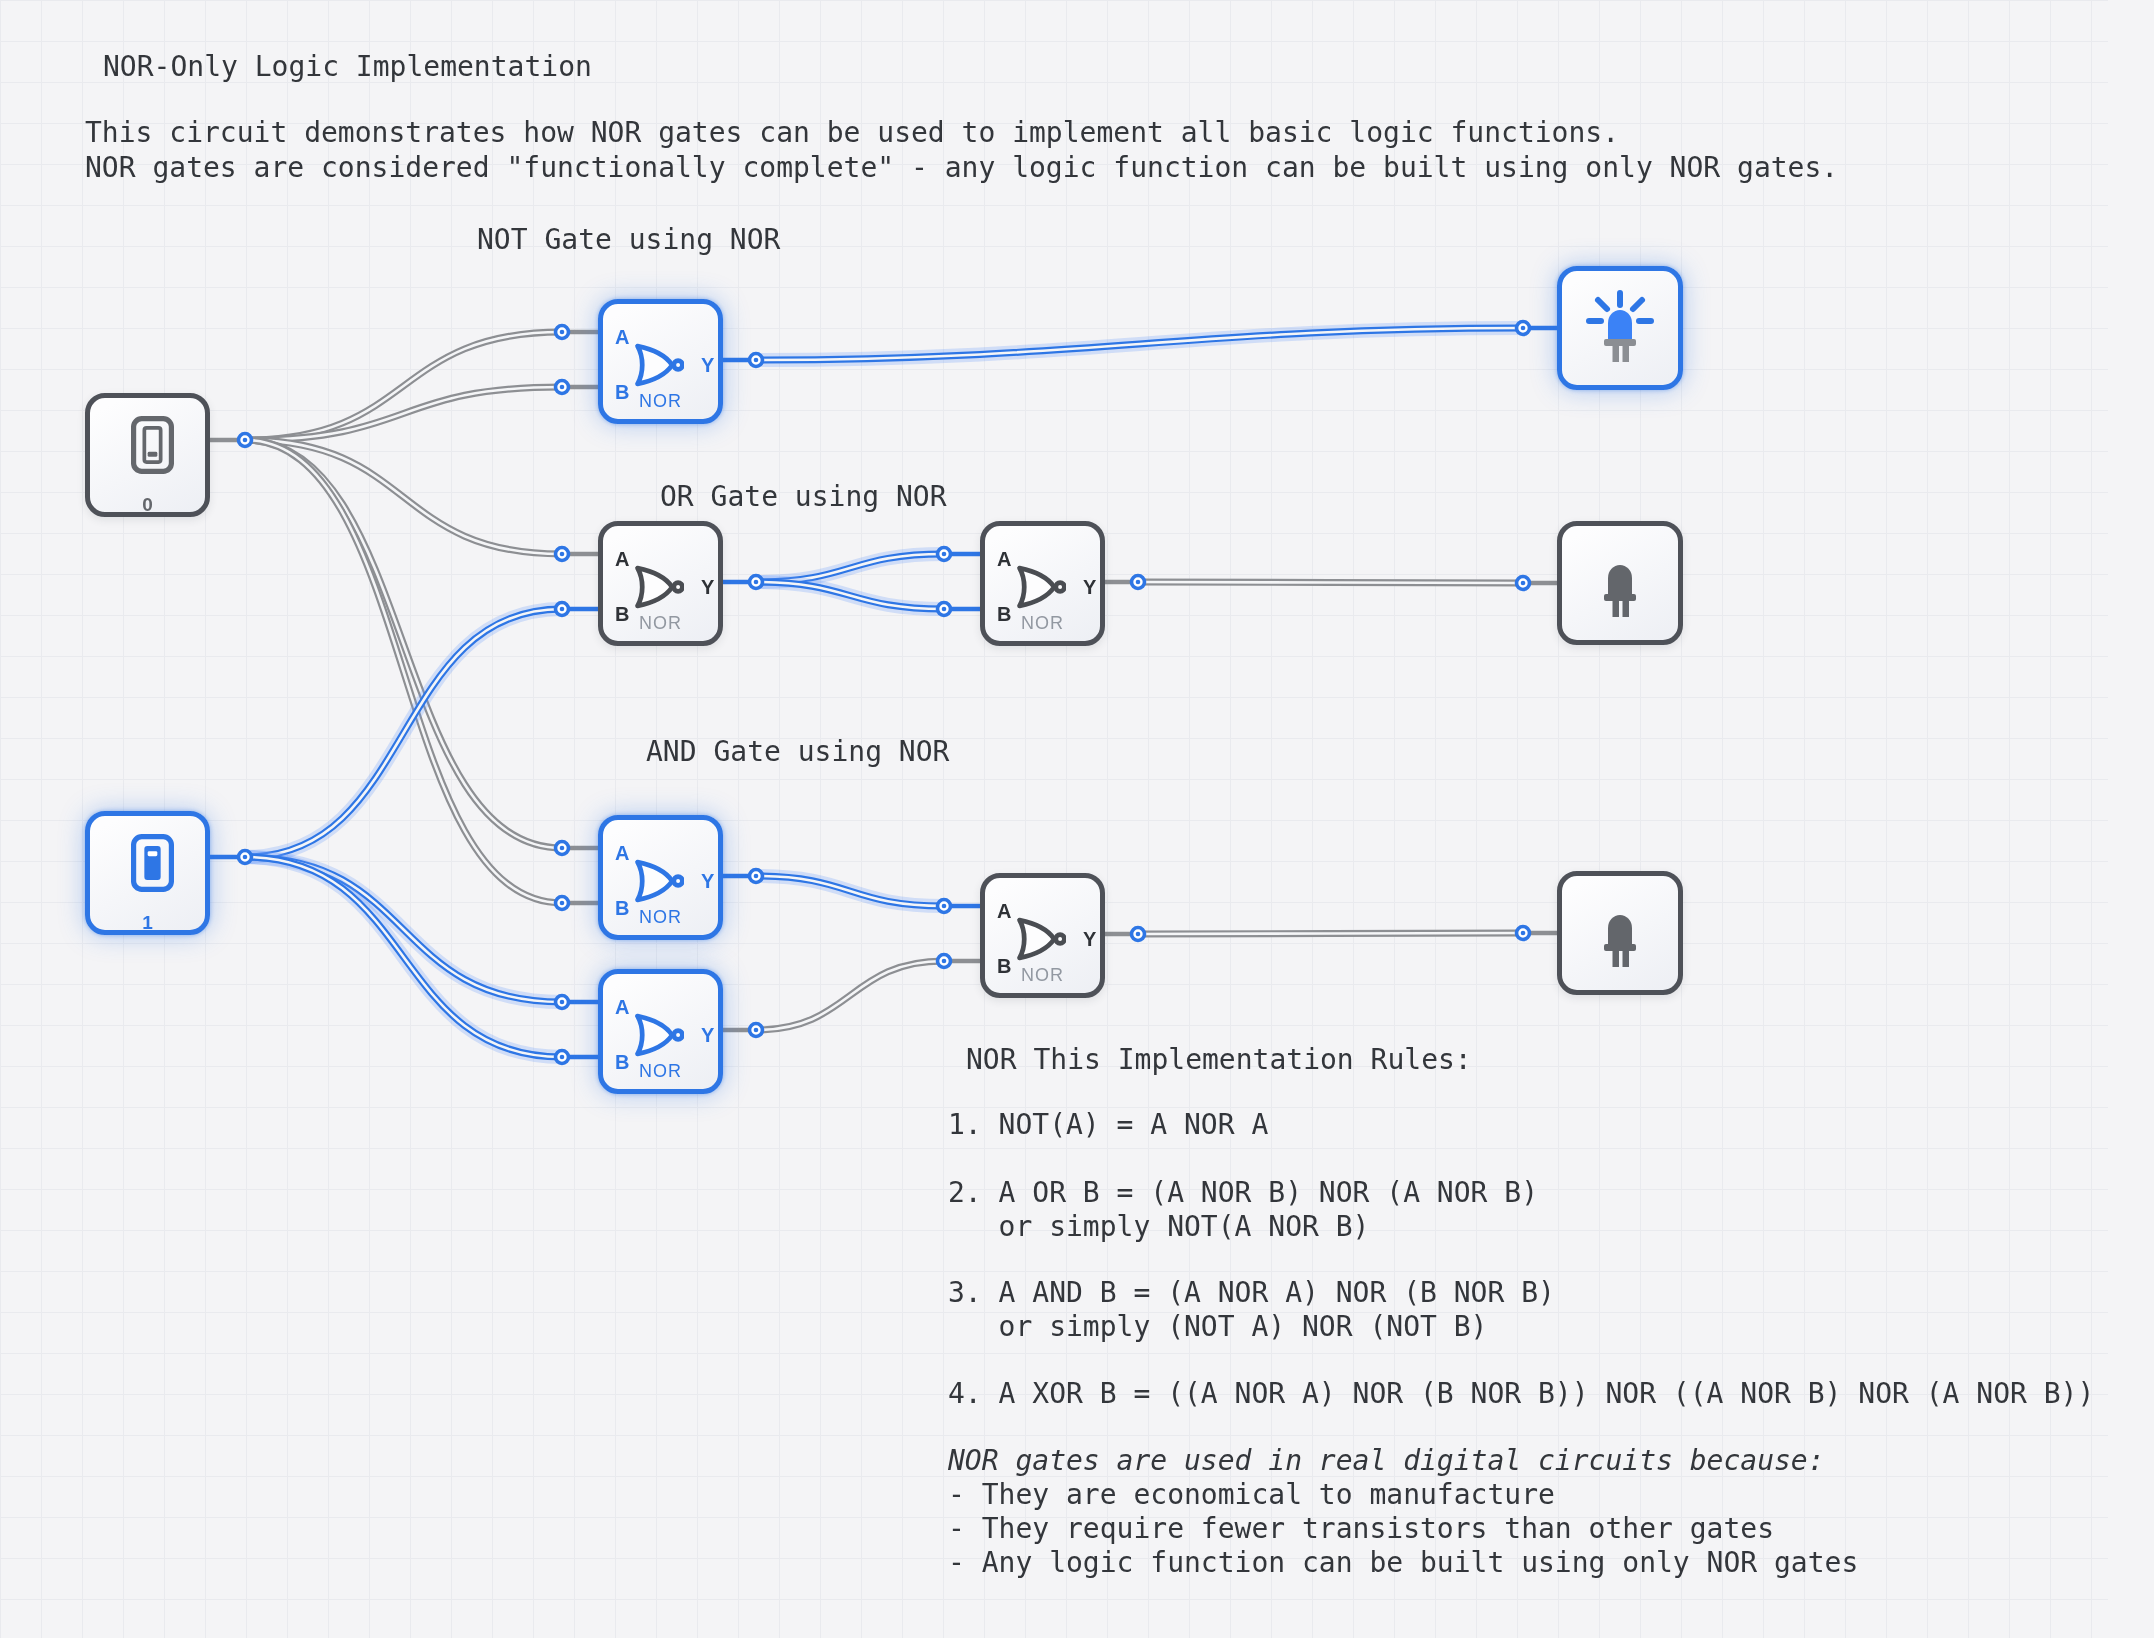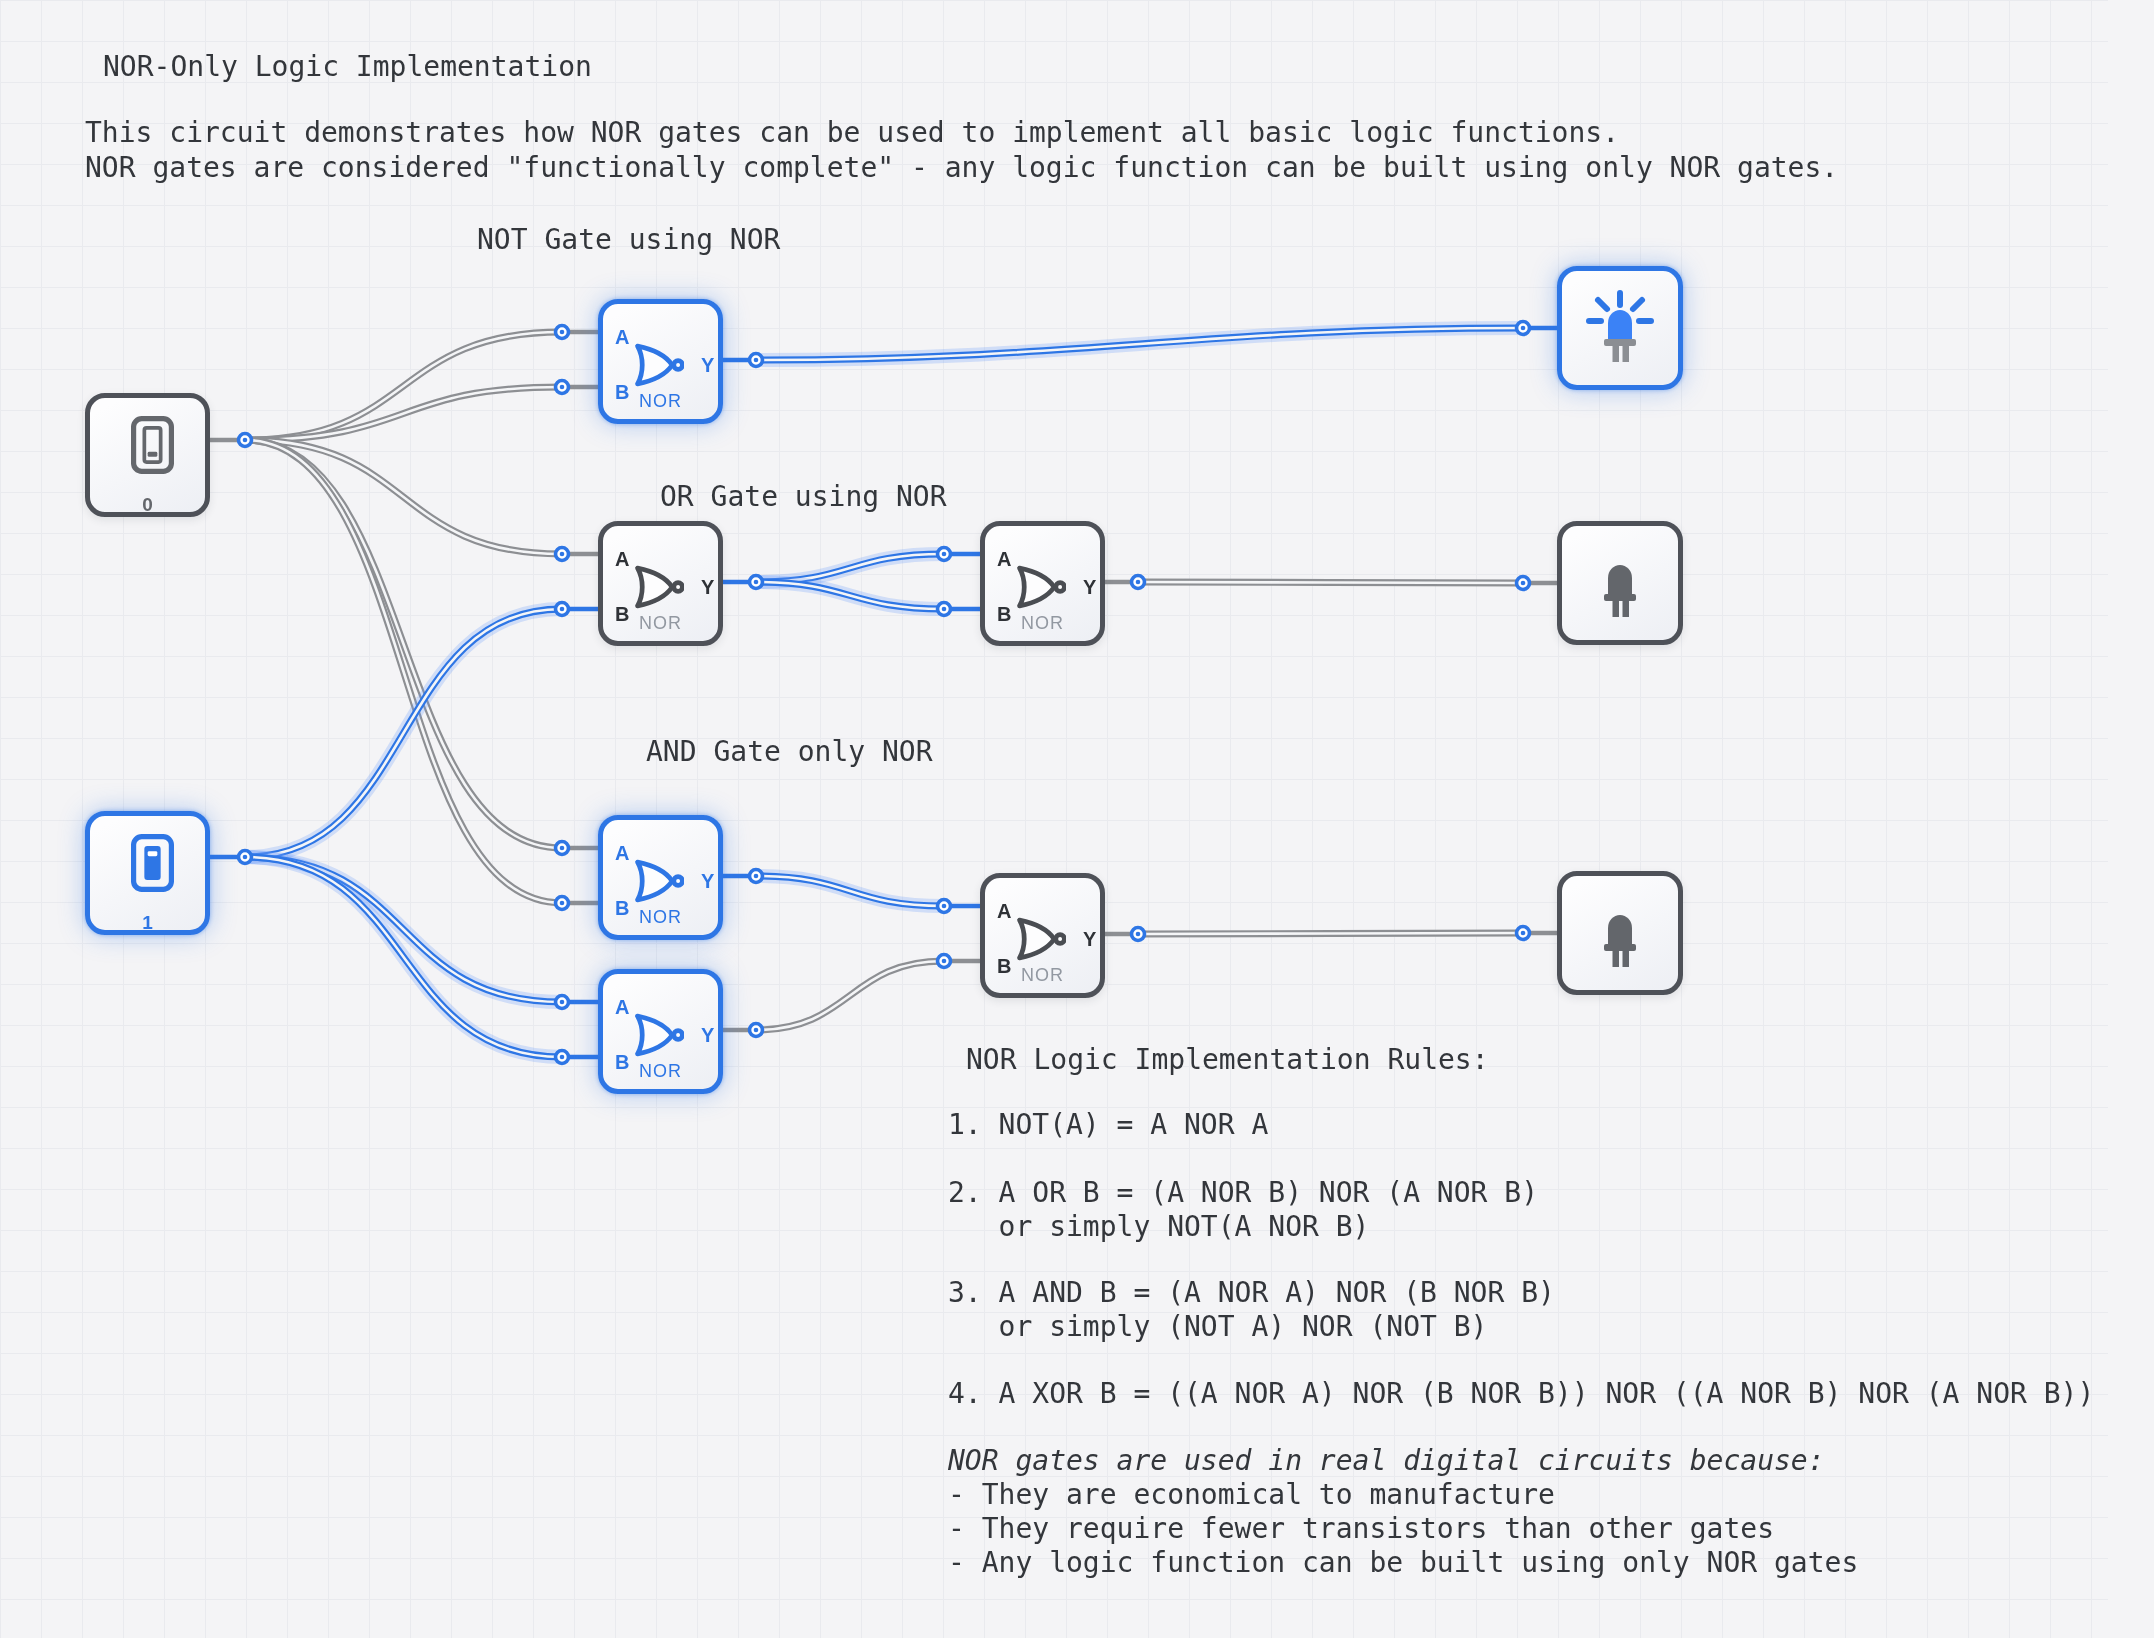--- a/index.html
+++ b/index.html
@@ -210,22 +210,22 @@
         <circle cx="1523" cy="933" r="6.5" fill="#ffffff" stroke="#2e76e5" stroke-width="3.6"></circle>
         <circle cx="1523" cy="933" r="2.3" fill="#2e76e5"></circle>
       </g>
     </svg>
   <div id="text-layer">
       <div class="txt" style="left: 103px; top: 50px;">NOR-Only Logic Implementation</div>
       <div class="txt" style="left: 85px; top: 116px;">This circuit demonstrates how NOR gates can be used to implement all basic logic functions.</div>
       <div class="txt" style="left: 85px; top: 151px;">NOR gates are considered "functionally complete" - any logic function can be built using only NOR gates.</div>
       <div class="txt" style="left: 450px; top: 223px; margin-left: 27px;">NOT Gate using NOR</div>
       <div class="txt" style="left: 660px; top: 480px;">OR Gate using NOR</div>
-      <div class="txt" style="left: 646px; top: 735px;">AND Gate only NOR</div>
-      <div class="txt" style="left: 966px; top: 1043px;">NOR Logic Implementation Rules:</div>
+      <div class="txt" style="left: 646px; top: 735px;">AND Gate using NOR</div>
+      <div class="txt" style="left: 966px; top: 1043px;">NOR This Implementation Rules:</div>
       <div class="txt" style="left: 948px; top: 1108px;">1. NOT(A) = A NOR A</div>
       <div class="txt" style="left: 948px; top: 1176px;">2. A OR B = (A NOR B) NOR (A NOR B)</div>
       <div class="txt" style="left: 948px; top: 1210px;">   or simply NOT(A NOR B)</div>
       <div class="txt" style="left: 948px; top: 1276px;">3. A AND B = (A NOR A) NOR (B NOR B)</div>
       <div class="txt" style="left: 948px; top: 1310px; text-align: center;">   or simply (NOT A) NOR (NOT B)</div>
       <div class="txt" style="left: 948px; top: 1377px;">4. A XOR B = ((A NOR A) NOR (B NOR B)) NOR ((A NOR B) NOR (A NOR B))</div>
       <div class="txt" style="left: 948px; top: 1444px; font-style: italic;">NOR gates are used in real digital circuits because:</div>
       <div class="txt" style="left: 948px; top: 1478px;">- They are economical to manufacture</div>
       <div class="txt" style="left: 948px; top: 1512px;">- They require fewer transistors than other gates</div>
       <div class="txt" style="left: 948px; top: 1546px;">- Any logic function can be built using only NOR gates</div>

